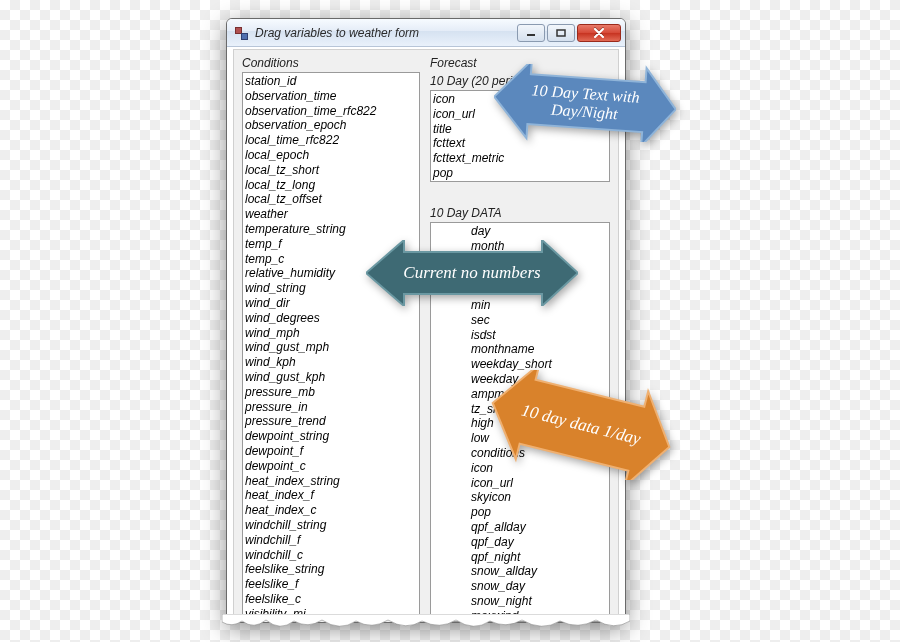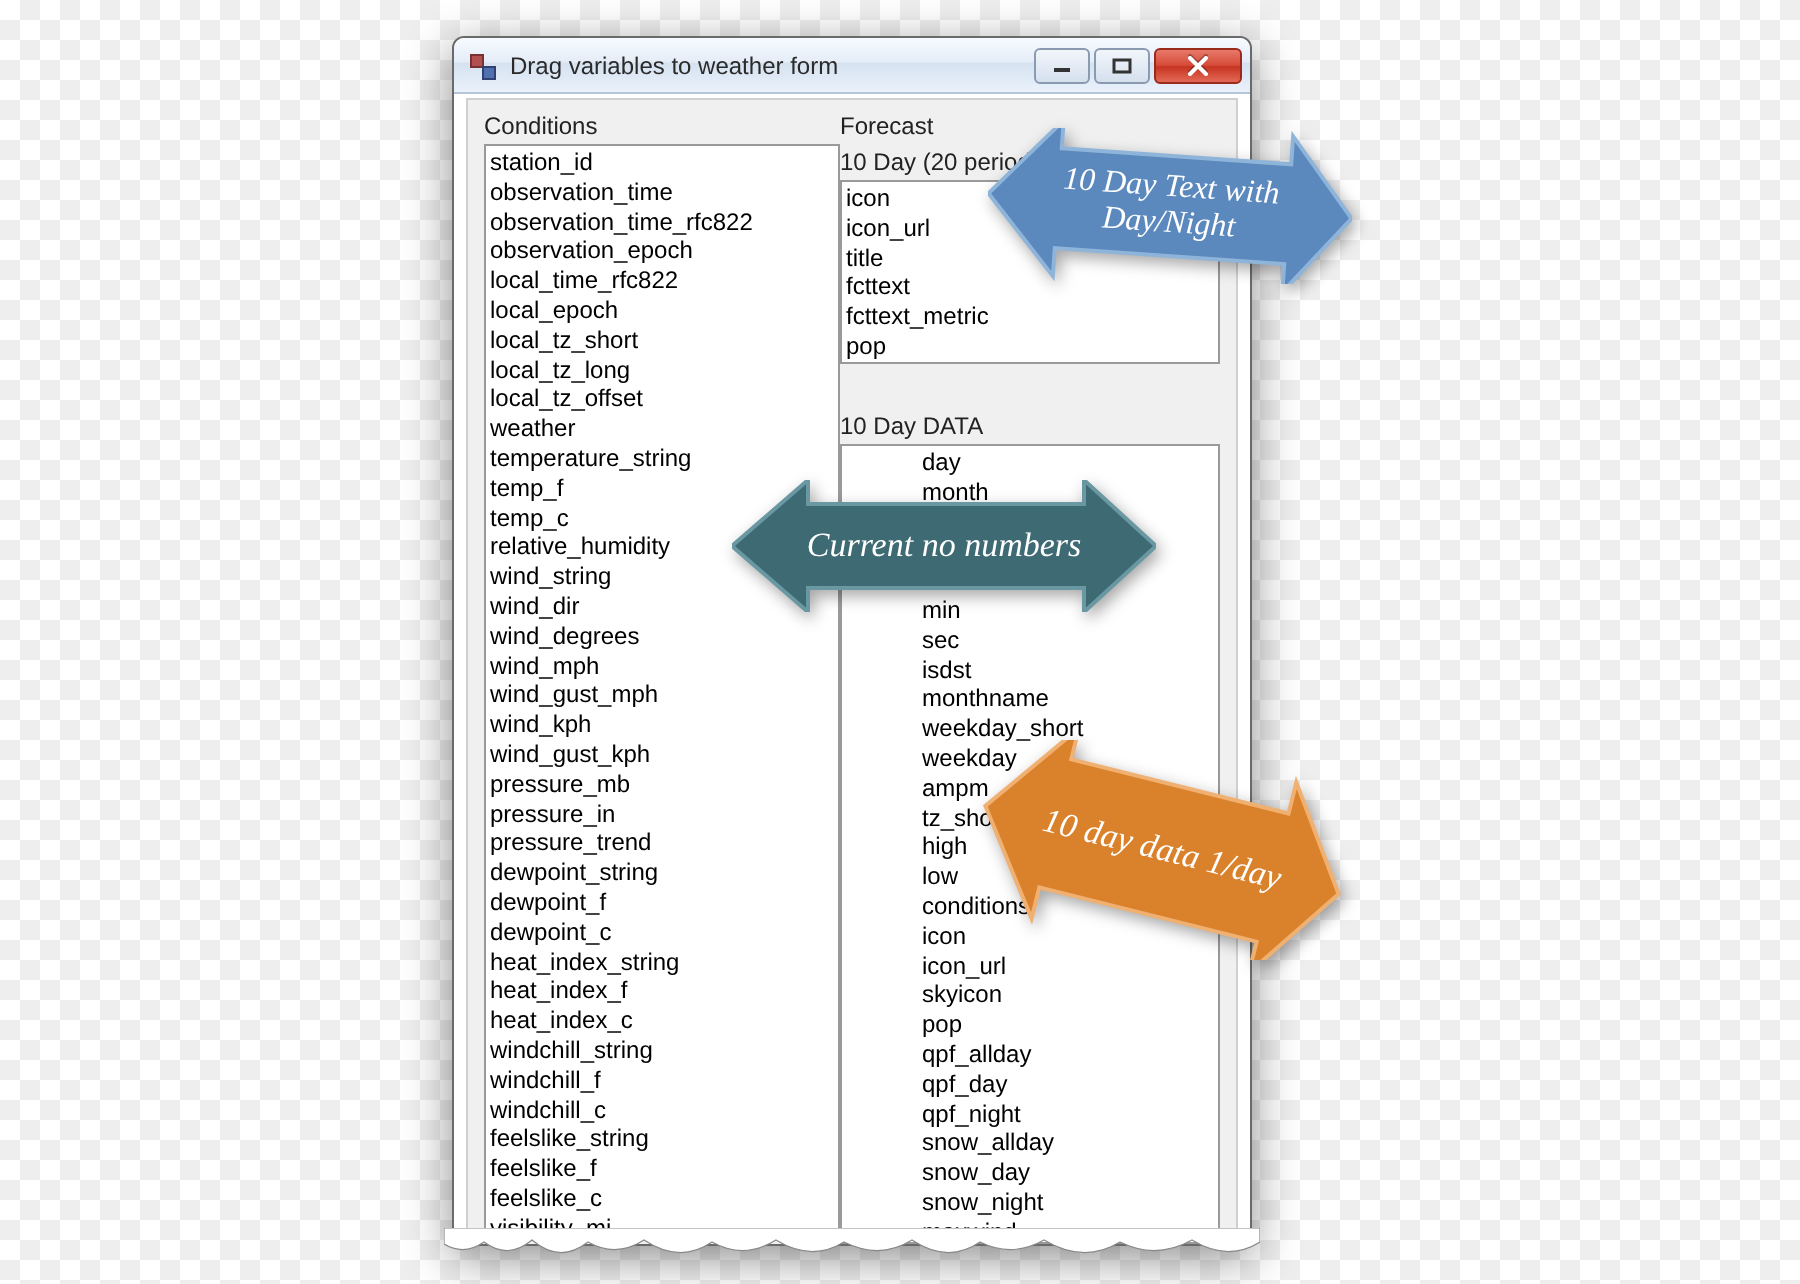--- a/index.html
+++ b/index.html
@@ -22,20 +22,21 @@
       position: absolute;
       left: 226px;
       top: 18px;
       width: 400px;
       height: 605px;
       background: #fff;
       border: 1px solid #6a6a6a;
       border-radius: 6px 6px 0 0;
       box-shadow: 0 6px 24px rgba(0,0,0,0.45);
       overflow: hidden;
+      font-style: italic;
     }
     .titlebar {
       height: 28px;
       background: linear-gradient(to bottom, #f7fbff 0%, #e4ecf7 45%, #d6e2f1 46%, #e9f1fb 100%);
       border-bottom: 1px solid #b7c5d8;
       display: flex;
       align-items: center;
       padding: 0 4px 0 6px;
       position: relative;
     }
@@ -73,20 +74,21 @@
       color:#fff;
     }
     .win-btn.close svg { filter: drop-shadow(0 -1px 0 rgba(0,0,0,0.3)); }
     .client {
       position:absolute; left:6px; right:6px; top:30px; bottom:0;
       background:#f0f0f0;
       border:1px solid #d0d0d0;
       border-bottom:none;
       padding:6px 8px 0 8px;
       display:flex;
+      gap:10px;
     }
     .col { display:flex; flex-direction:column; }
     .col.left { width: 178px; }
     .col.right { flex:1; }
     .section-label { font-size:12px; color:#222; margin-bottom:2px; }
     .sub-label { font-size:12px; color:#222; margin:2px 0 2px 0; }
     .listbox {
       background:#fff;
       border:1px solid #9a9a9a;
       overflow:hidden;

